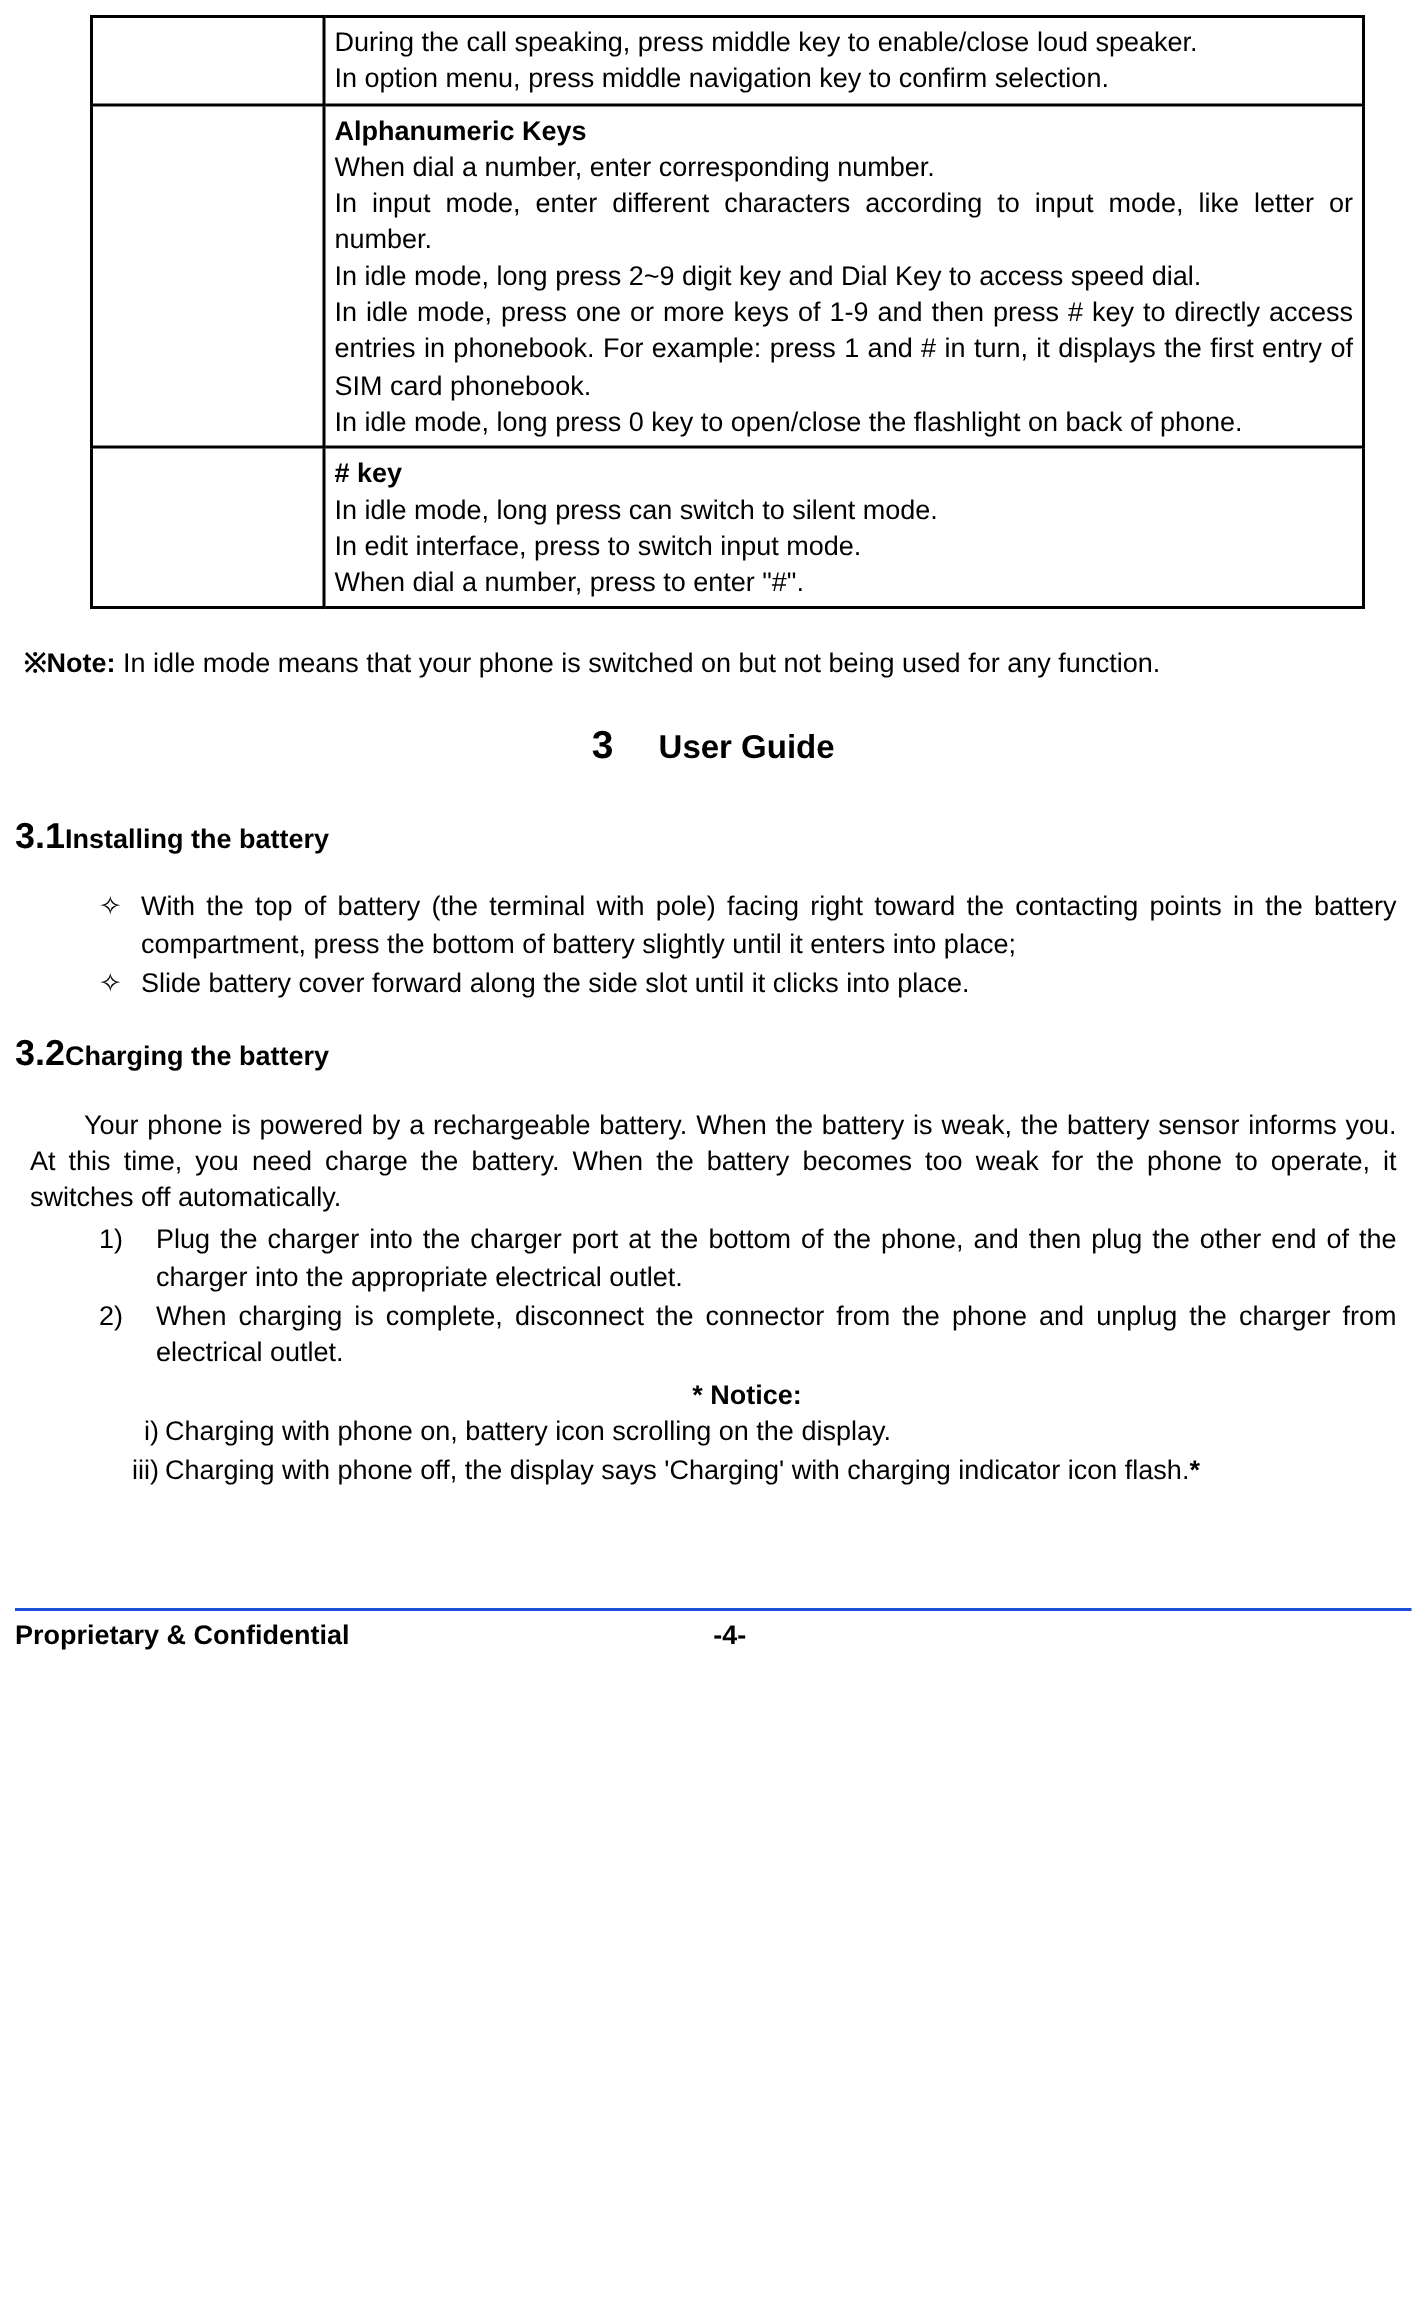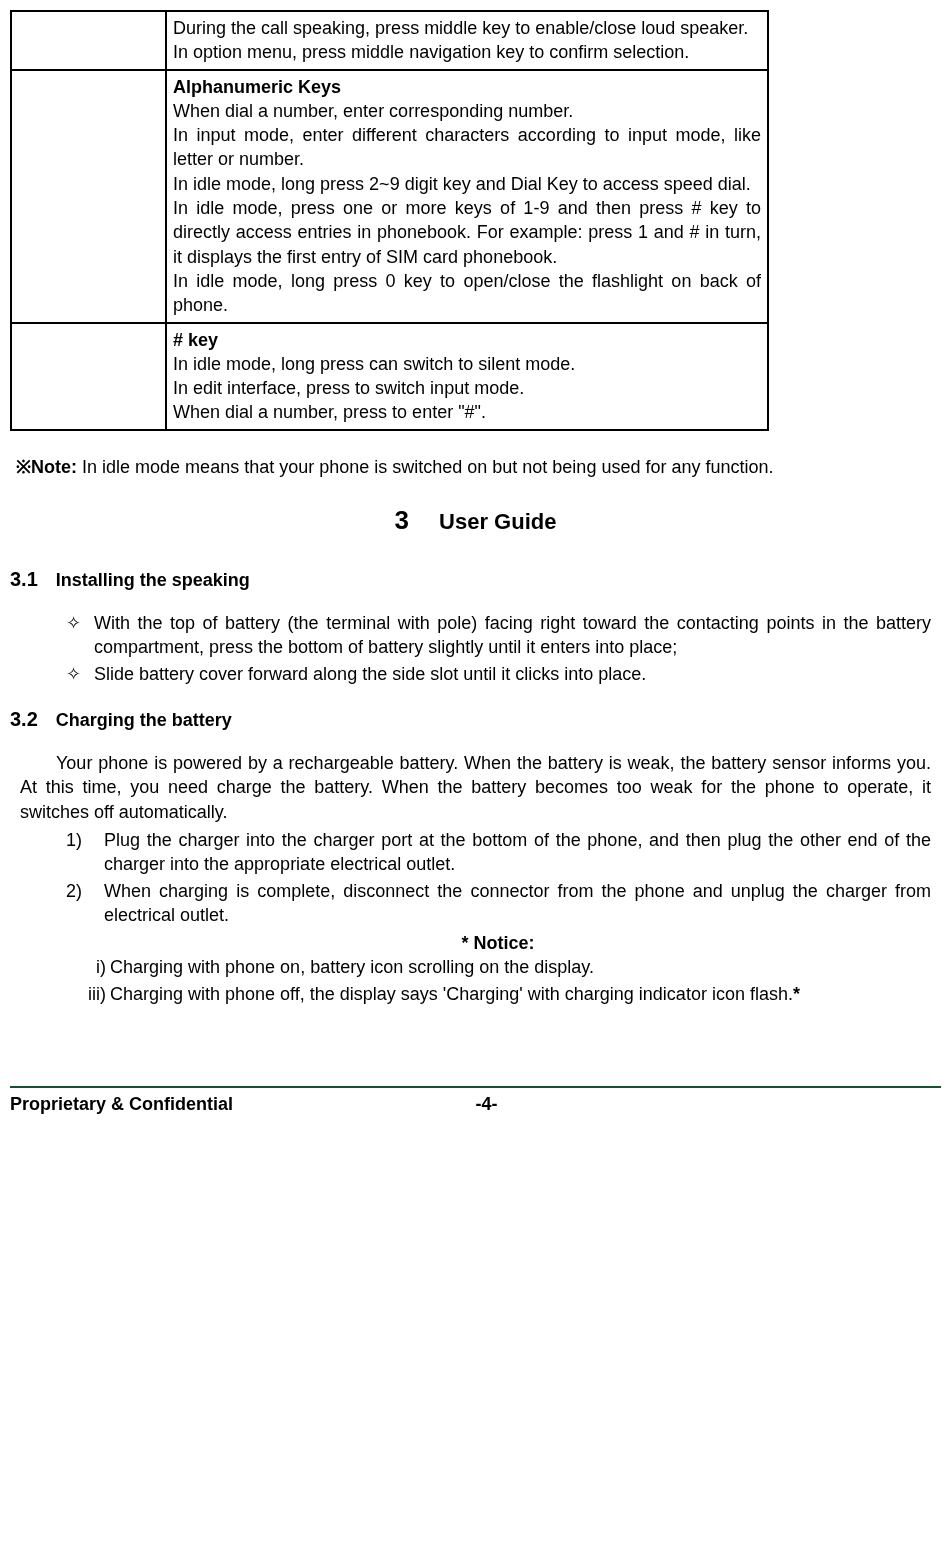--- a/index.html
+++ b/index.html
@@ -8,59 +8,60 @@
     font-size: 18px;
     line-height: 1.35;
     color: #000;
     background: #fff;
     margin: 0;
     padding: 10px 10px 20px 10px;
     width: 951px;
   }
   table.keys {
     border-collapse: collapse;
-    width: 759px;
+    width: 850px;
+    margin-left: 50px;
   }
   table.keys td {
     border: 2px solid #000;
     padding: 4px 6px;
     vertical-align: top;
   }
   table.keys td.label {
     width: 155px;
   }
   .bold { font-weight: bold; }
   .justify { text-align: justify; }
   .note { margin: 24px 0 24px 6px; }
   .sec-title {
     text-align: center;
     font-weight: bold;
     font-size: 22px;
     margin: 10px 0 28px 0;
   }
   .sec-num { font-size: 26px; display:inline-block; margin-right: 30px;}
   .sub { font-weight: bold; margin: 12px 0 18px 0; }
-  .sub-num { font-size: 20px; display:inline-block; margin-right: 18px;}
+  .sub-num { font-size: 24px; display:inline-block; }
   .bullets { margin: 0 10px 20px 56px; }
   .bullets .row { display:flex; margin-bottom:2px; }
   .bullets .glyph { width: 28px; flex:none; }
   .bullets .txt { flex:1; text-align: justify; }
   .para32 { margin: 0 10px 4px 10px; text-align: justify; text-indent: 36px; }
   .numlist { margin: 0 10px 4px 56px; }
   .numlist .row { display:flex; margin-bottom:2px; }
   .numlist .n { width: 38px; flex:none; }
   .numlist .txt { flex:1; text-align: justify; }
   .notice { margin-left: 45px; font-weight: bold; text-align: center; }
   .roman { margin: 0 10px 4px 70px; }
   .roman .row { display:flex; margin-bottom:2px; }
   .roman .n { width: 30px; flex:none; text-align:right; padding-right:4px;}
   .roman .txt { flex:1; text-align: justify; }
   .footer {
     margin-top: 80px;
-    border-top: 2px solid #14532d;
+    border-top: 2px solid #1d4ed8;
     padding-top: 4px;
     display:flex;
     font-weight: bold;
   }
   .footer .l { flex:1; }
   .footer .c { flex:1; text-align:left; }
 </style>
 </head>
 <body>
 
@@ -96,21 +97,21 @@
 
 <div class="note">
   <span class="bold">※Note: </span><span>In idle mode means that your phone is switched on but not being used for any function.</span>
 </div>
 
 <div class="sec-title">
   <span class="sec-num">3</span><span>User Guide</span>
 </div>
 
 <div class="sub">
-  <span class="sub-num">3.1</span><span>Installing the speaking</span>
+  <span class="sub-num">3.1</span><span>Installing the battery</span>
 </div>
 
 <div class="bullets">
   <div class="row">
     <div class="glyph">✧</div>
     <div class="txt">With the top of battery (the terminal with pole) facing right toward the contacting points in the battery compartment, press the bottom of battery slightly until it enters into place;</div>
   </div>
   <div class="row">
     <div class="glyph">✧</div>
     <div class="txt">Slide battery cover forward along the side slot until it clicks into place.</div>

